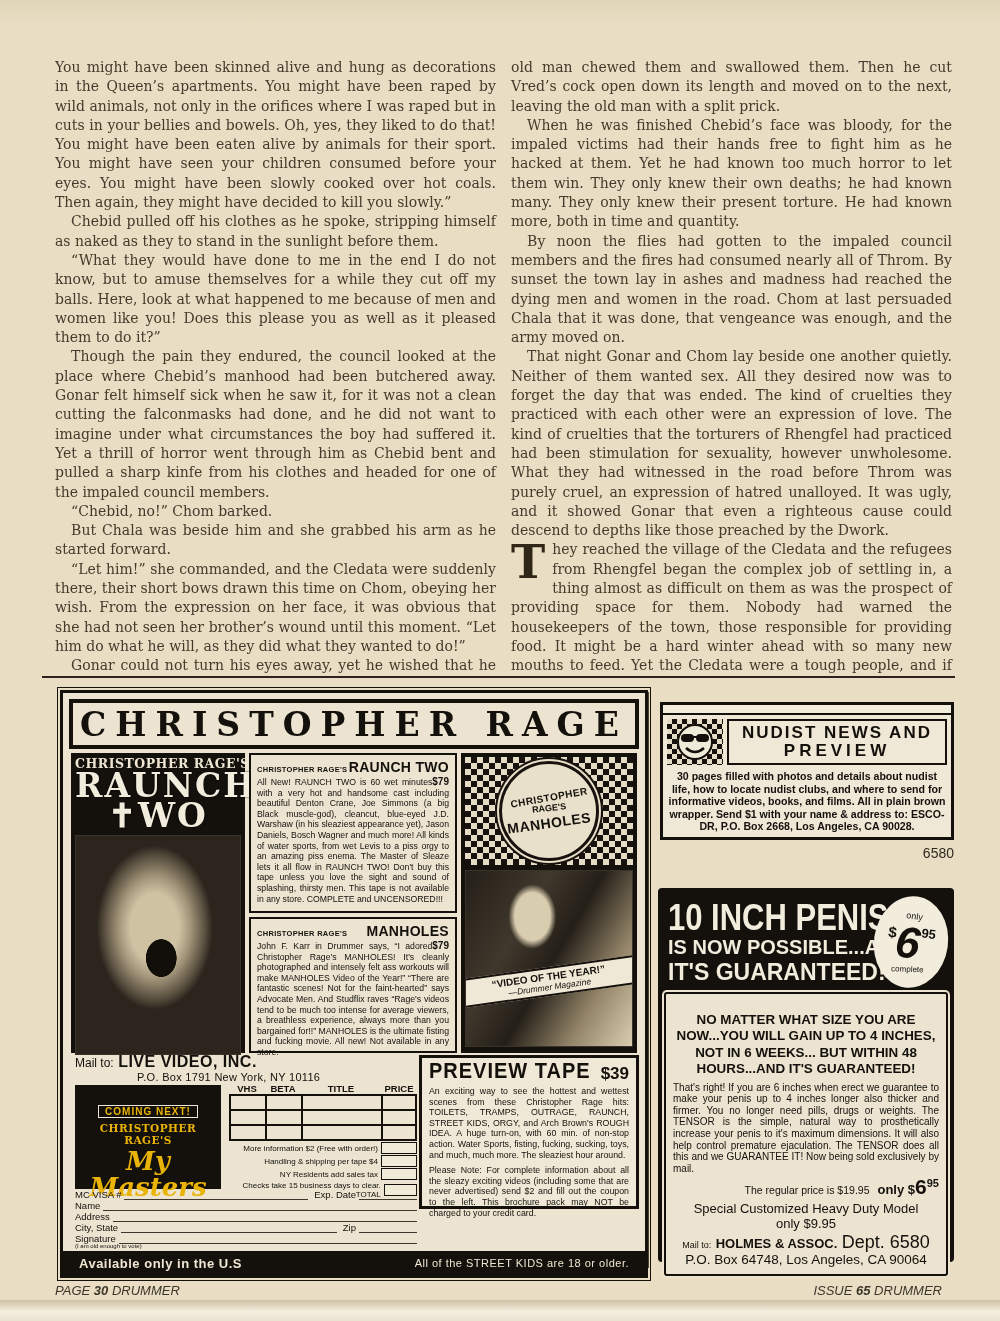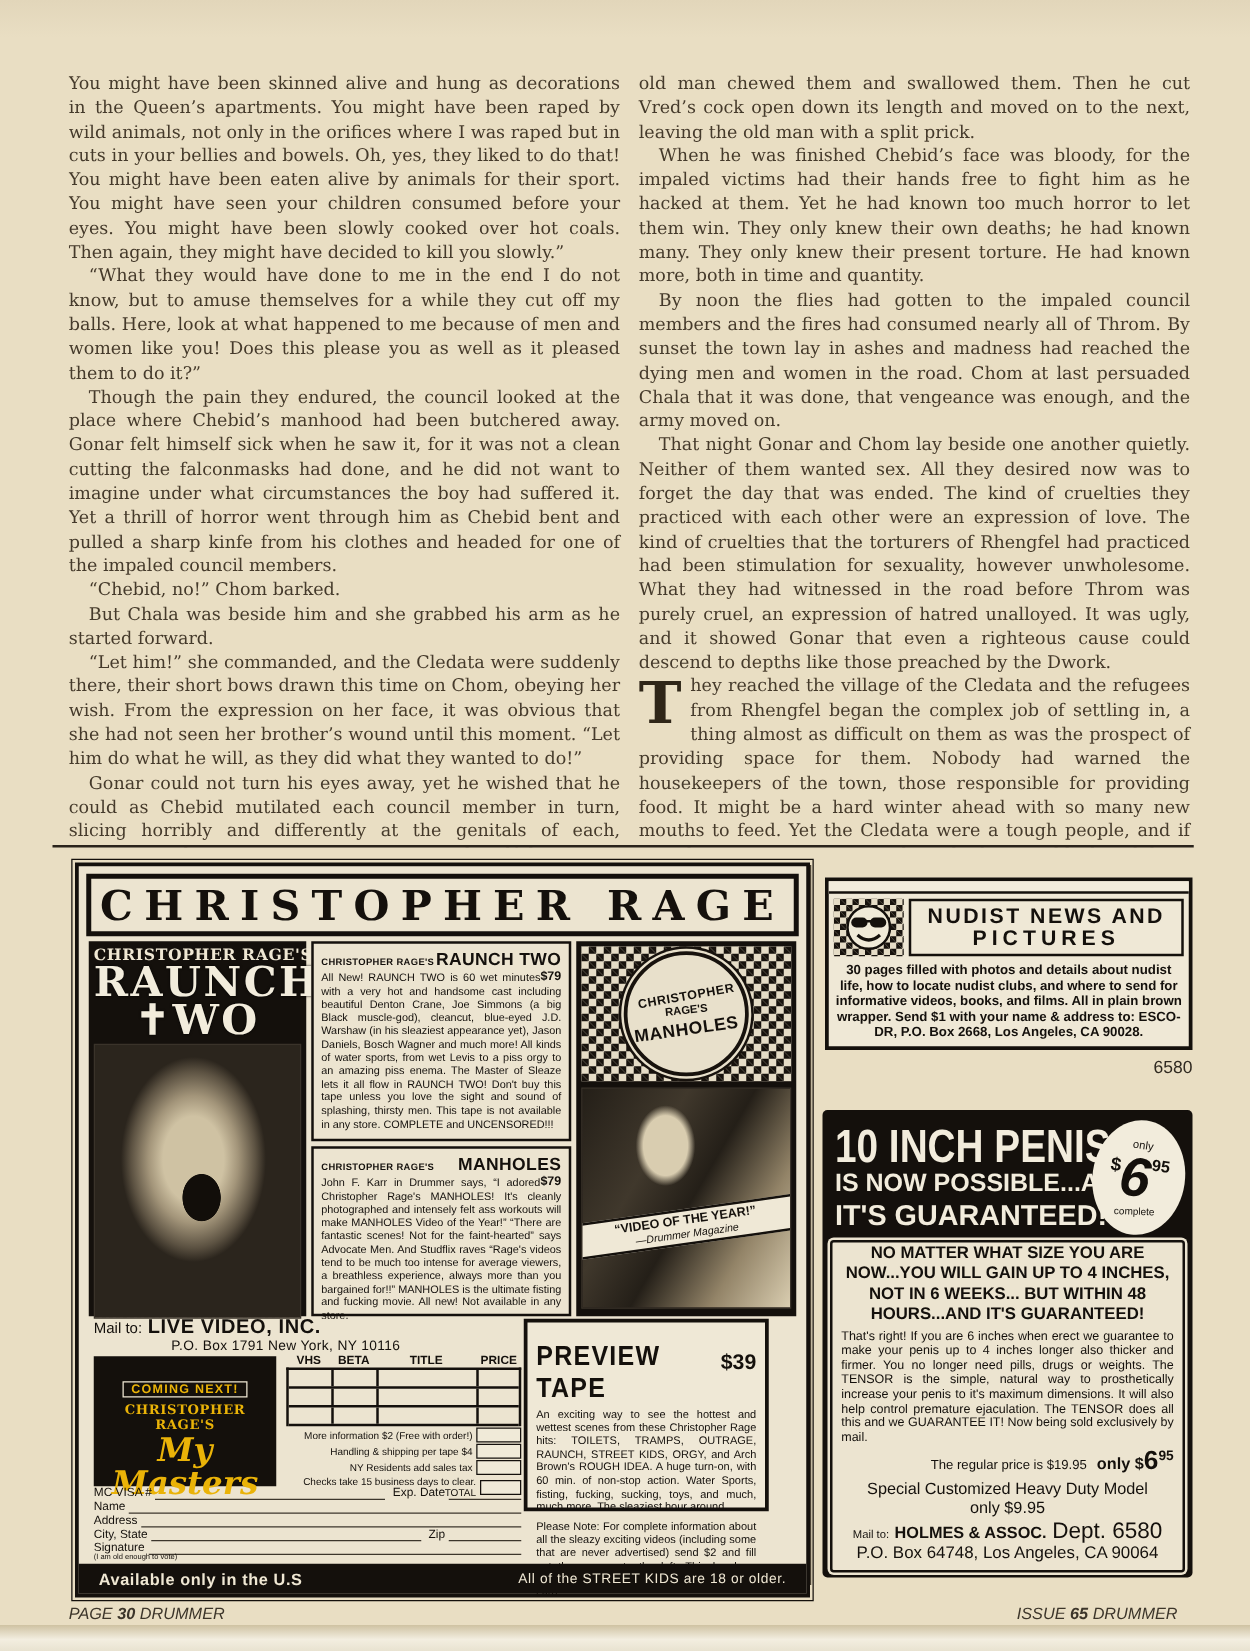--- a/index.html
+++ b/index.html
@@ -99,22 +99,22 @@
   .form{position:absolute;left:12px;top:496px;width:342px;font-size:9.5px;}
   .fline{display:flex;align-items:flex-end;height:11px;}
   .fline .lab{white-space:nowrap;padding-right:3px;}
   .fline .ul{flex:1;border-bottom:1px solid #3c362c;height:100%;}
   .fline .ul.short{flex:0 0 58px;}
   .signote{font-size:6px;margin-top:-1px;}
   .adbar{position:absolute;left:0;right:0;bottom:0;height:24px;background:#14100c;color:#efe7d3;
         display:flex;justify-content:space-between;align-items:center;padding:0 16px;}
   .adbar .abl{font-size:13px;font-weight:bold;letter-spacing:.5px;}
   .adbar .abr{font-size:11px;letter-spacing:.5px;}
-  .preview{position:absolute;left:356px;top:362px;width:196px;height:154px;border:3px solid #14100c;
-        background:#efe8d6;padding:20px 7px;box-sizing:border-box;}
+  .preview{position:absolute;left:356px;top:362px;width:220px;height:154px;border:3px solid #14100c;
+        background:#efe8d6;padding:3px 7px;box-sizing:border-box;}
   .pv-head{display:flex;justify-content:space-between;align-items:baseline;}
   .pv-title{font-size:20px;font-weight:bold;letter-spacing:1px;transform:scaleY(1.1);transform-origin:left bottom;}
   .pv-price{font-size:17px;font-weight:bold;}
   .pv-body{font-size:8.8px;line-height:10.6px;text-align:justify;margin-top:2px;}
   .pv-note{font-size:8.8px;line-height:10.6px;text-align:justify;margin-top:5px;}
   
   .nudist{position:absolute;left:660px;top:702px;width:294px;border:3px solid #14100c;
         background:#efe8d6;box-sizing:border-box;padding:4px;color:#14100c;}
   .nu-strip{height:8px;background:#f2ecdc;border-bottom:2px solid #14100c;margin:-4px -4px 4px -4px;}
   .nu-row{display:flex;gap:4px;align-items:stretch;}
@@ -141,21 +141,21 @@
   .tn-badge{position:absolute;right:0;top:2px;width:74px;height:92px;background:#f2ecdc;color:#14100c;
         border-radius:50%;display:flex;flex-direction:column;align-items:center;justify-content:center;
         transform:rotate(8deg);}
   .tb-only{font-size:9px;}
   .tb-price{line-height:1;}
   .tb-price .d{font-size:15px;font-weight:bold;vertical-align:18px;}
   .tb-price .m{font-size:44px;font-weight:bold;font-style:italic;}
   .tb-price .c{font-size:13px;font-weight:bold;vertical-align:22px;}
   .tb-comp{font-size:8px;transform:rotate(-6deg);}
   .tn-box{margin-top:6px;background:#ece4d0;color:#14100c;border:2px solid #14100c;border-radius:3px;
-        box-shadow:0 0 0 2px #ece4d0;padding:0 7px 7px;box-sizing:border-box;}
+        box-shadow:0 0 0 2px #ece4d0;padding:18px 7px 7px;box-sizing:border-box;}
   .tn-sub{font-size:13.4px;font-weight:bold;text-align:center;line-height:16.4px;}
   .tn-body{font-size:10px;line-height:11.6px;text-align:justify;margin-top:4px;}
   .tn-priceline{display:flex;justify-content:flex-end;align-items:baseline;gap:8px;margin-top:1px;}
   .tn-reg{font-size:10.5px;}
   .tn-only{font-size:13px;font-weight:bold;}
   .tn-only .big{font-size:21px;}
   .tn-only .sup{font-size:11px;vertical-align:7px;}
   .tn-special{font-size:13px;text-align:center;line-height:15px;margin-top:2px;}
   .tn-mail{text-align:center;margin-top:4px;line-height:14px;}
   .tn-mail .sm{font-size:9px;}
@@ -168,20 +168,21 @@
   .footer b{font-weight:bold;}
 </style>
 </head>
 <body>
 
 <div class="page">
 
   <div class="story">
     <div class="col">
       <p class="noind">You might have been skinned alive and hung as decorations in the Queen’s apartments. You might have been raped by wild animals, not only in the orifices where I was raped but in cuts in your bellies and bowels. Oh, yes, they liked to do that! You might have been eaten alive by animals for their sport. You might have seen your children consumed before your eyes. You might have been slowly cooked over hot coals. Then again, they might have decided to kill you slowly.”</p>
+      <p class="ind">Chebid pulled off his clothes as he spoke, stripping himself as naked as they to stand in the sunlight before them.</p>
       <p class="ind">“What they would have done to me in the end I do not know, but to amuse themselves for a while they cut off my balls. Here, look at what happened to me because of men and women like you! Does this please you as well as it pleased them to do it?”</p>
       <p class="ind">Though the pain they endured, the council looked at the place where Chebid’s manhood had been butchered away. Gonar felt himself sick when he saw it, for it was not a clean cutting the falconmasks had done, and he did not want to imagine under what circumstances the boy had suffered it. Yet a thrill of horror went through him as Chebid bent and pulled a sharp kinfe from his clothes and headed for one of the impaled council members.</p>
       <p class="ind">“Chebid, no!” Chom barked.</p>
       <p class="ind">But Chala was beside him and she grabbed his arm as he started forward.</p>
       <p class="ind">“Let him!” she commanded, and the Cledata were suddenly there, their short bows drawn this time on Chom, obeying her wish. From the expression on her face, it was obvious that she had not seen her brother’s wound until this moment. “Let him do what he will, as they did what they wanted to do!”</p>
       <p class="ind">Gonar could not turn his eyes away, yet he wished that he could as Chebid mutilated each council member in turn, slicing horribly and differently at the genitals of each, sparing neither man nor woman some dreadful carving. Vred’s extra punishment was to have his sac sliced open and the nuts shoved into his mouth. Chebid struck him with his fist in the face until the</p>
     </div>
     <div class="col">
       <p class="noind">old man chewed them and swallowed them. Then he cut Vred’s cock open down its length and moved on to the next, leaving the old man with a split prick.</p>
       <p class="ind">When he was finished Chebid’s face was bloody, for the impaled victims had their hands free to fight him as he hacked at them. Yet he had known too much horror to let them win. They only knew their own deaths; he had known many. They only knew their present torture. He had known more, both in time and quantity.</p>
@@ -347,21 +348,21 @@
         <svg width="44" height="40" viewBox="0 0 44 40">
           <circle cx="22" cy="20" r="17" fill="#f0ead8" stroke="#14100c" stroke-width="2"></circle>
           <rect x="8" y="12" width="13" height="8" rx="4" fill="#14100c"></rect>
           <rect x="23" y="12" width="13" height="8" rx="4" fill="#14100c"></rect>
           <rect x="19" y="14" width="6" height="2" fill="#14100c"></rect>
           <path d="M13 26 Q22 34 31 26" stroke="#14100c" stroke-width="2.5" fill="none"></path>
         </svg>
       </div>
       <div class="nu-titlebox">
         <span class="nu-t1">NUDIST NEWS AND</span>
-        <span class="nu-t2">PICTURES</span>
+        <span class="nu-t2">PREVIEW</span>
       </div>
     </div>
     <div class="nu-body">30 pages filled with photos and details about nudist life, how to locate nudist clubs, and where to send for informative videos, books, and films. All in plain brown wrapper. Send $1 with your name &amp; address to: ESCO-DR, P.O. Box 2668, Los Angeles, CA 90028.</div>
   </div>
   <div class="code6580">6580</div>
 
   <div class="tensor">
     <div class="tn-headlines">
       <div class="tn-h1">10 INCH PENIS</div>
       <div class="tn-h2">IS NOW POSSIBLE...AND</div>

